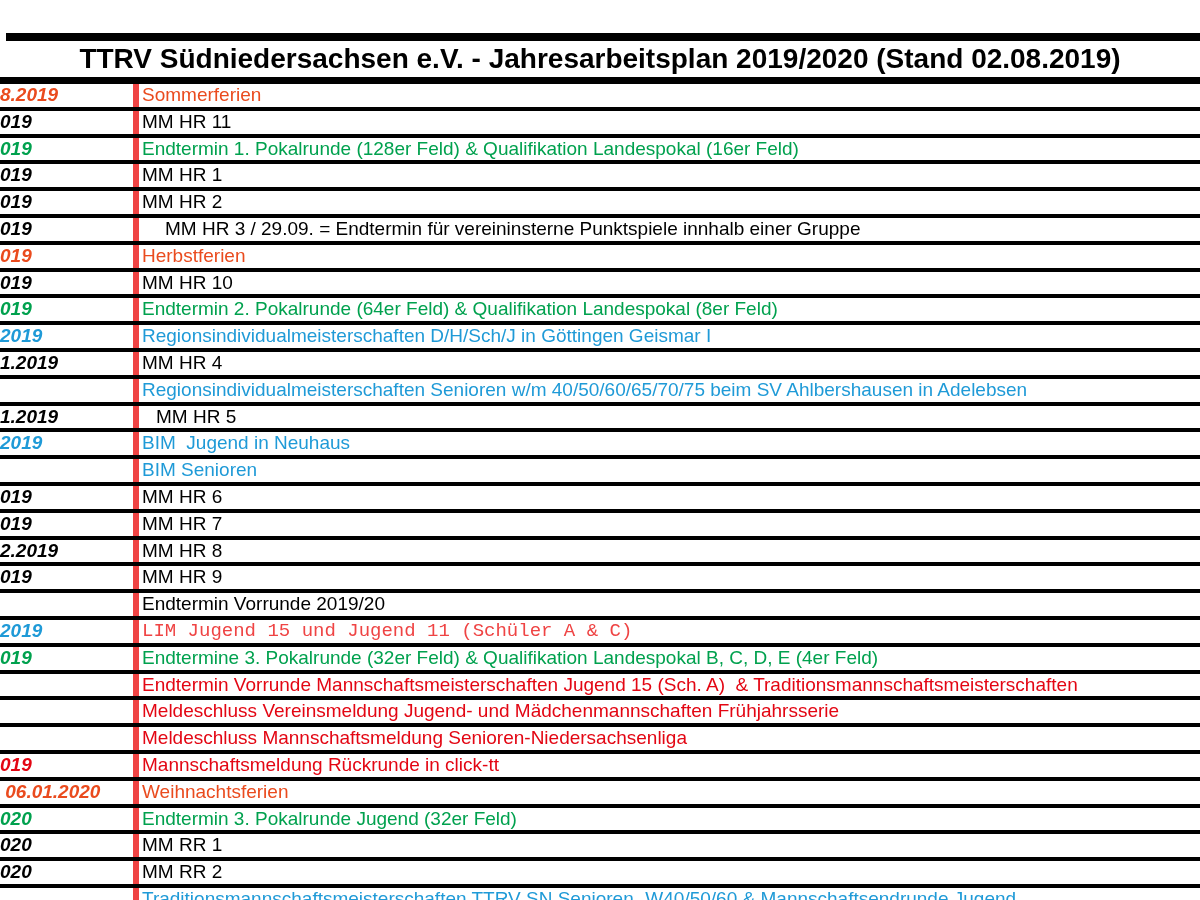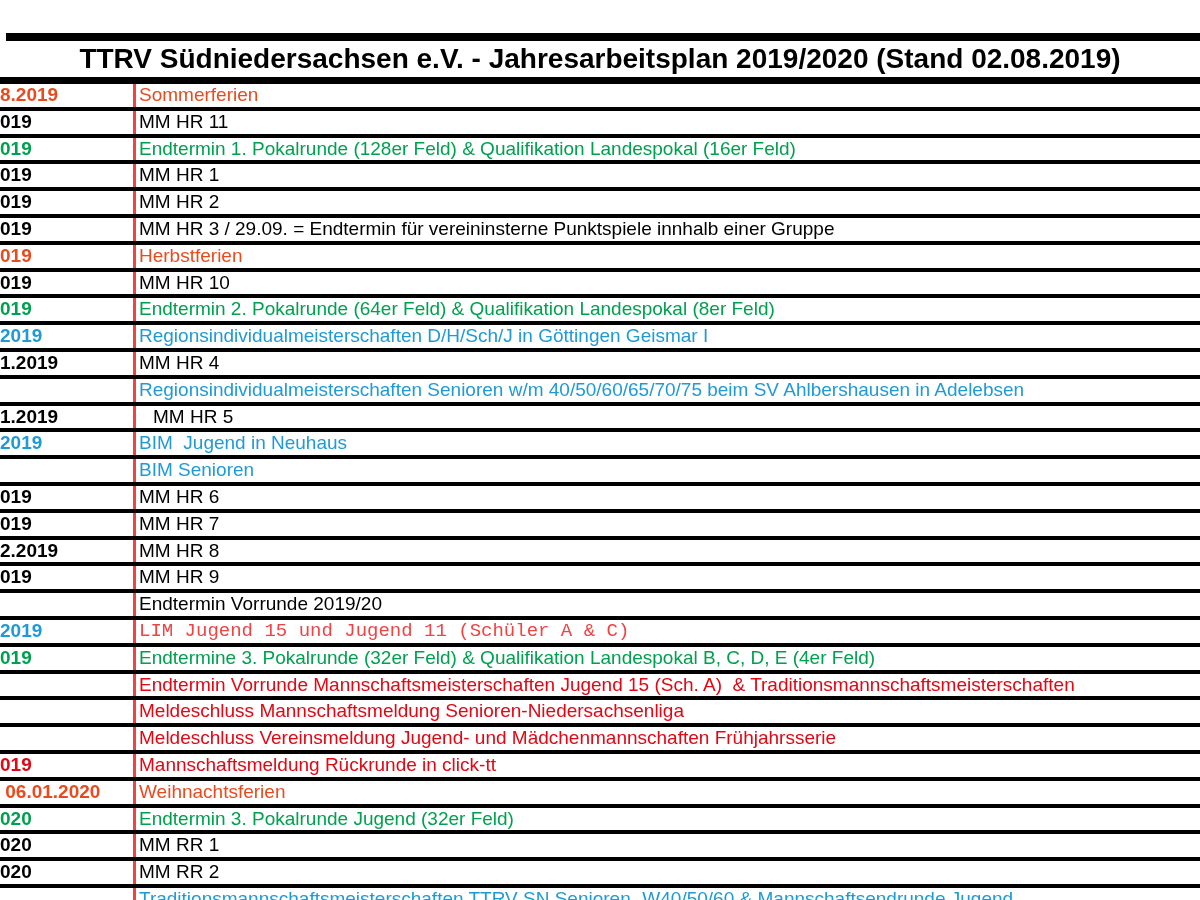--- a/index.html
+++ b/index.html
@@ -28,23 +28,24 @@
   .table { width: 1200px; }
   .row {
     display: flex;
     height: 22.8px;
     border-bottom: 4px solid #000;
     background: #fff;
   }
   .date-cell {
     width: 133px;
     flex: 0 0 133px;
-    border-right: 3px solid #ef4444;
+    border-right: 6px solid #ef4444;
     overflow: hidden;
     line-height: 22.8px;
+    font-style: italic;
   }
   .event-cell {
     flex: 1 1 auto;
     overflow: hidden;
     padding-left: 3px;
     line-height: 22.8px;
   }
   .cell-text {
     font-size: 19px;
     white-space: pre;
@@ -80,21 +81,21 @@
     <div class="event-cell"><span class="cell-text" style="color: rgb(0, 0, 0);">MM HR 1</span></div>
   </div>
 
   <div class="row">
     <div class="date-cell"><span class="cell-text" style="color: rgb(0, 0, 0);">019</span></div>
     <div class="event-cell"><span class="cell-text" style="color: rgb(0, 0, 0);">MM HR 2</span></div>
   </div>
 
   <div class="row">
     <div class="date-cell"><span class="cell-text" style="color: rgb(0, 0, 0);">019</span></div>
-    <div class="event-cell"><span class="cell-text" style="color: rgb(0, 0, 0);">MM HR 3 / 29.09. = Endtermin für vereininsterne Punktspiele innhalb einer Gruppe</span></div>
+    <div class="event-cell"><span class="cell-text" style="color: rgb(0, 0, 0); margin-left: 23px;">MM HR 3 / 29.09. = Endtermin für vereininsterne Punktspiele innhalb einer Gruppe</span></div>
   </div>
 
   <div class="row">
     <div class="date-cell"><span class="cell-text" style="color: rgb(234, 75, 30);">019</span></div>
     <div class="event-cell"><span class="cell-text" style="color: rgb(234, 75, 30);">Herbstferien</span></div>
   </div>
 
   <div class="row">
     <div class="date-cell"><span class="cell-text" style="color: rgb(0, 0, 0);">019</span></div>
     <div class="event-cell"><span class="cell-text" style="color: rgb(0, 0, 0);">MM HR 10</span></div>
@@ -170,26 +171,26 @@
     <div class="event-cell"><span class="cell-text" style="color: rgb(0, 161, 78);">Endtermine 3. Pokalrunde (32er Feld) &amp; Qualifikation Landespokal B, C, D, E (4er Feld)</span></div>
   </div>
 
   <div class="row">
     <div class="date-cell"><span class="cell-text" style="color: rgb(227, 6, 19);"></span></div>
     <div class="event-cell"><span class="cell-text" style="color: rgb(227, 6, 19);">Endtermin Vorrunde Mannschaftsmeisterschaften Jugend 15 (Sch. A)  &amp; Traditionsmannschaftsmeisterschaften</span></div>
   </div>
 
   <div class="row">
     <div class="date-cell"><span class="cell-text" style="color: rgb(227, 6, 19);"></span></div>
+    <div class="event-cell"><span class="cell-text" style="color: rgb(227, 6, 19);">Meldeschluss Vereinsmeldung Jugend- und Mädchenmannschaften Frühjahrsserie</span></div>
+  </div>
+
+  <div class="row">
+    <div class="date-cell"><span class="cell-text" style="color: rgb(227, 6, 19);"></span></div>
     <div class="event-cell"><span class="cell-text" style="color: rgb(227, 6, 19);">Meldeschluss Mannschaftsmeldung Senioren-Niedersachsenliga</span></div>
-  </div>
-
-  <div class="row">
-    <div class="date-cell"><span class="cell-text" style="color: rgb(227, 6, 19);"></span></div>
-    <div class="event-cell"><span class="cell-text" style="color: rgb(227, 6, 19);">Meldeschluss Vereinsmeldung Jugend- und Mädchenmannschaften Frühjahrsserie</span></div>
   </div>
 
   <div class="row">
     <div class="date-cell"><span class="cell-text" style="color: rgb(227, 6, 19);">019</span></div>
     <div class="event-cell"><span class="cell-text" style="color: rgb(227, 6, 19);">Mannschaftsmeldung Rückrunde in click-tt</span></div>
   </div>
 
   <div class="row">
     <div class="date-cell"><span class="cell-text" style="color: rgb(234, 75, 30);"> 06.01.2020</span></div>
     <div class="event-cell"><span class="cell-text" style="color: rgb(234, 75, 30);">Weihnachtsferien</span></div>

